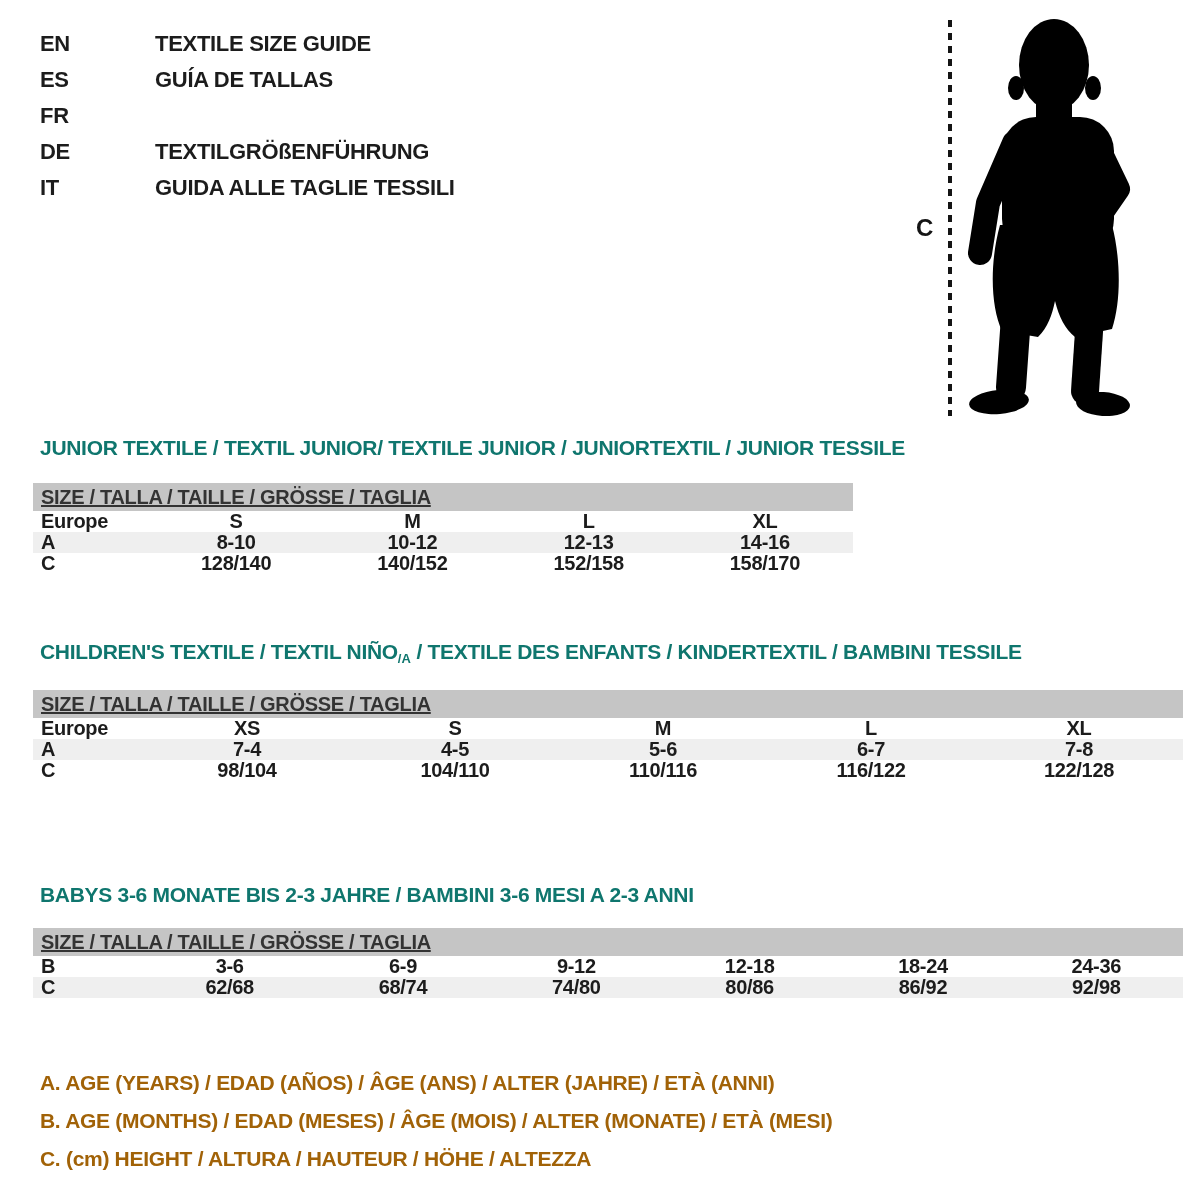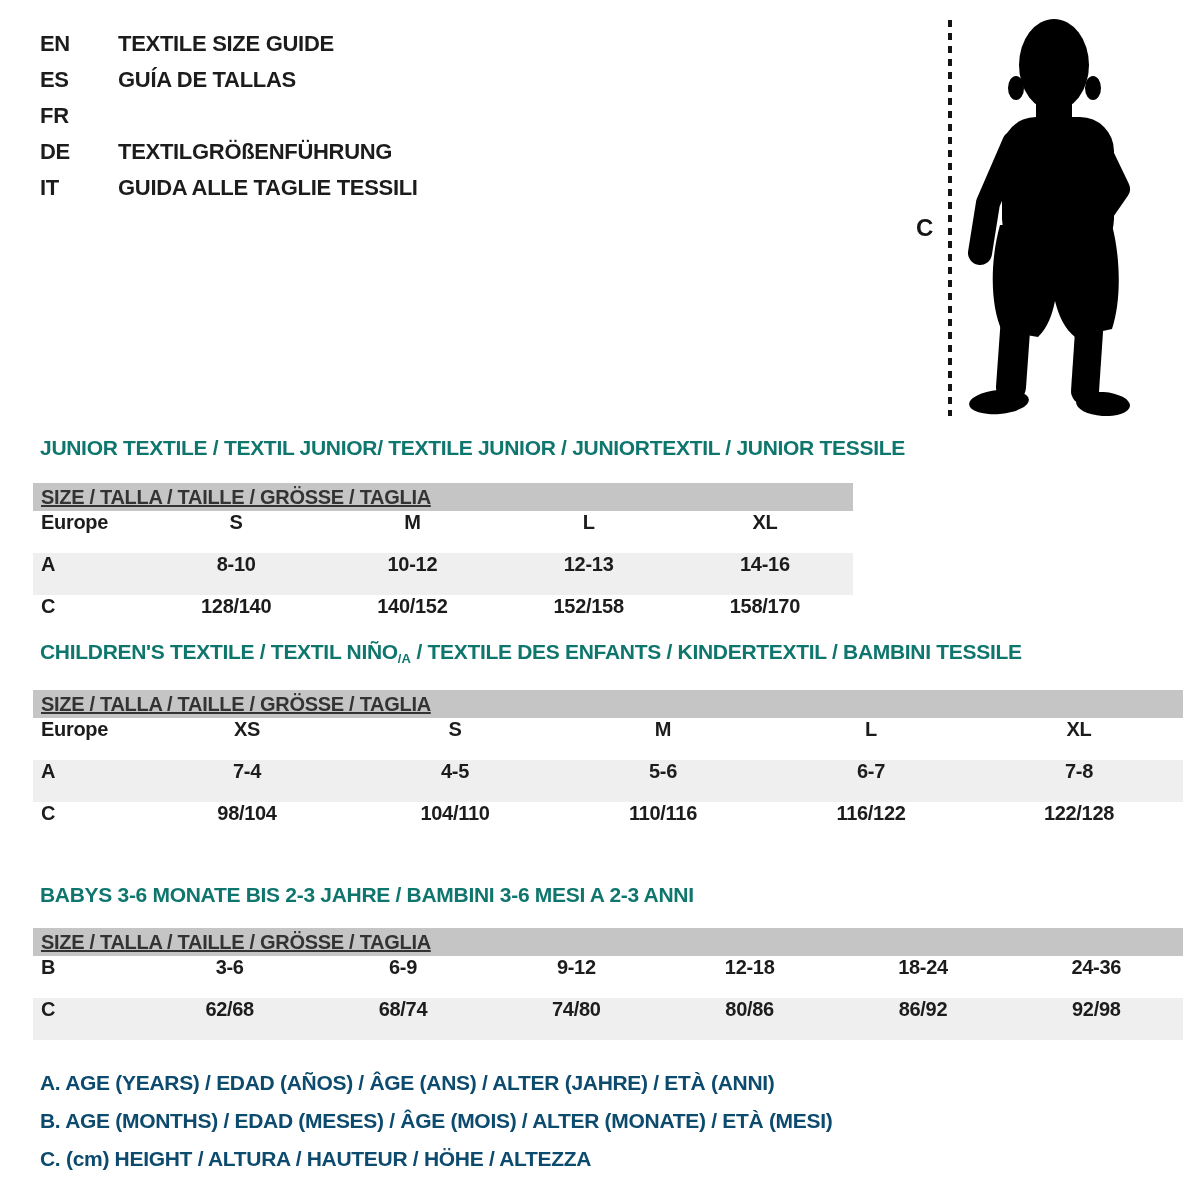--- a/index.html
+++ b/index.html
@@ -4,49 +4,49 @@
 <style>
   * { margin:0; padding:0; box-sizing:border-box; }
   html,body { background:#ffffff; }
   .page {
     position:relative; width:1200px; height:1200px; background:#ffffff;
     font-family:"Liberation Sans", sans-serif; font-weight:700; color:#1c1c1c;
     overflow:hidden; letter-spacing:-0.3px;
   }
   
   .langs { position:absolute; left:40px; top:26px; }
-  .lang-row { display:flex; height:36px; align-items:center; font-size:22px; }
+  .lang-row { display:flex; height:36px; align-items:center; font-size:22px;gap:37px; }
   .lang-code { width:78px; }
   
   .measure-line {
     position:absolute; left:948px; top:20px; width:4px; height:396px;
     background:repeating-linear-gradient(to bottom, #141414 0 7px, transparent 7px 13px);
   }
   .measure-c { position:absolute; left:916px; top:214px; font-size:24px; color:#141414; }
   .baby-svg { position:absolute; left:966px; top:16px; width:174px; height:402px; }
   
   .sec-title { position:absolute; left:40px; font-size:21px; white-space:nowrap; color:#0f766e; }
   .sub-a { font-size:13px; position:relative; top:4px; letter-spacing:0; }
   
   .size-table { position:absolute; left:33px; }
   .tbar {
     height:28px; background:#c5c5c5; color:#333333;
     display:flex; align-items:center; padding-left:8px; font-size:20px; white-space:nowrap;text-decoration:underline;
   }
-  .trow { display:flex; height:42px; align-items:flex-start; font-size:20px; }
+  .trow { display:flex; height:21px; align-items:center; font-size:20px; }
   .trow.alt { background:#efefef; }
   .trow .lab { padding-left:8px; }
   .junior { width:820px; }
   .junior .lab { width:115px; }
   .wide { width:1150px; }
   .wide .lab { width:110px; }
   .trow .cell { flex:1; text-align:center; }
   
   .legend { position:absolute; left:40px; top:1064px; }
-  .legend-line { height:38px; display:flex; align-items:center; font-size:21px; white-space:nowrap; color:#0c4a6e; }
+  .legend-line { height:38px; display:flex; align-items:center; font-size:21px; white-space:nowrap; color:#a16207; }
 </style>
 </head>
 <body>
 
 <div class="page">
 
   <div class="langs">
     <div class="lang-row">
       <span class="lang-code">EN</span>
       <span class="lang-label">TEXTILE SIZE GUIDE</span>

